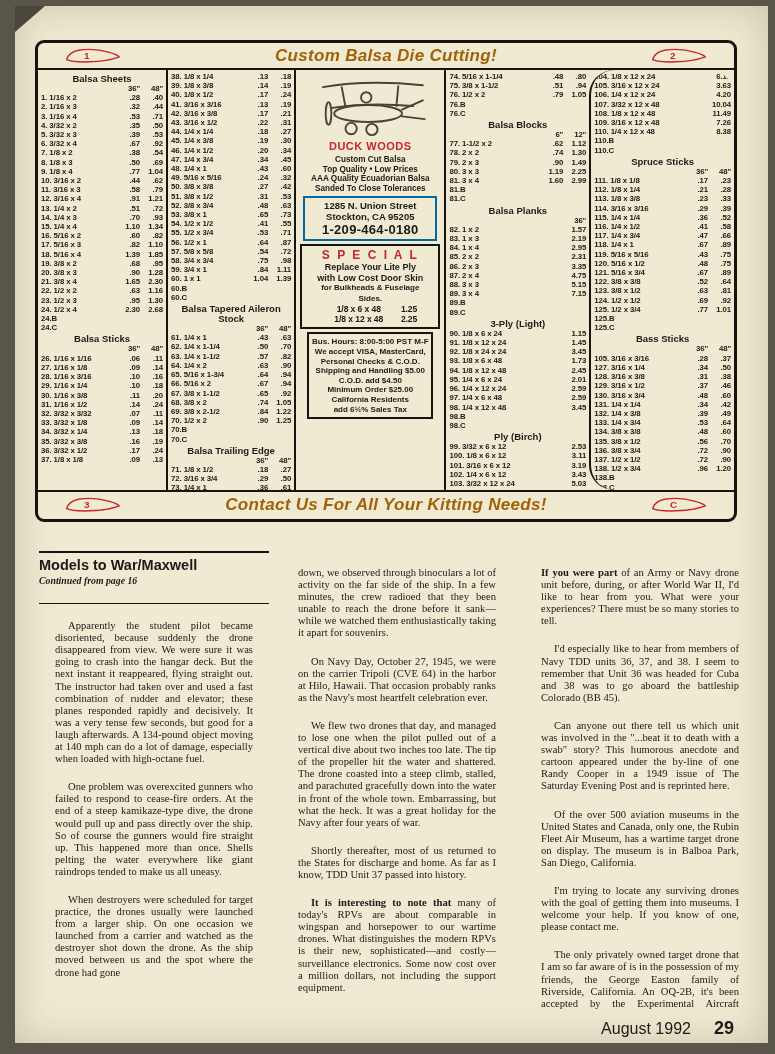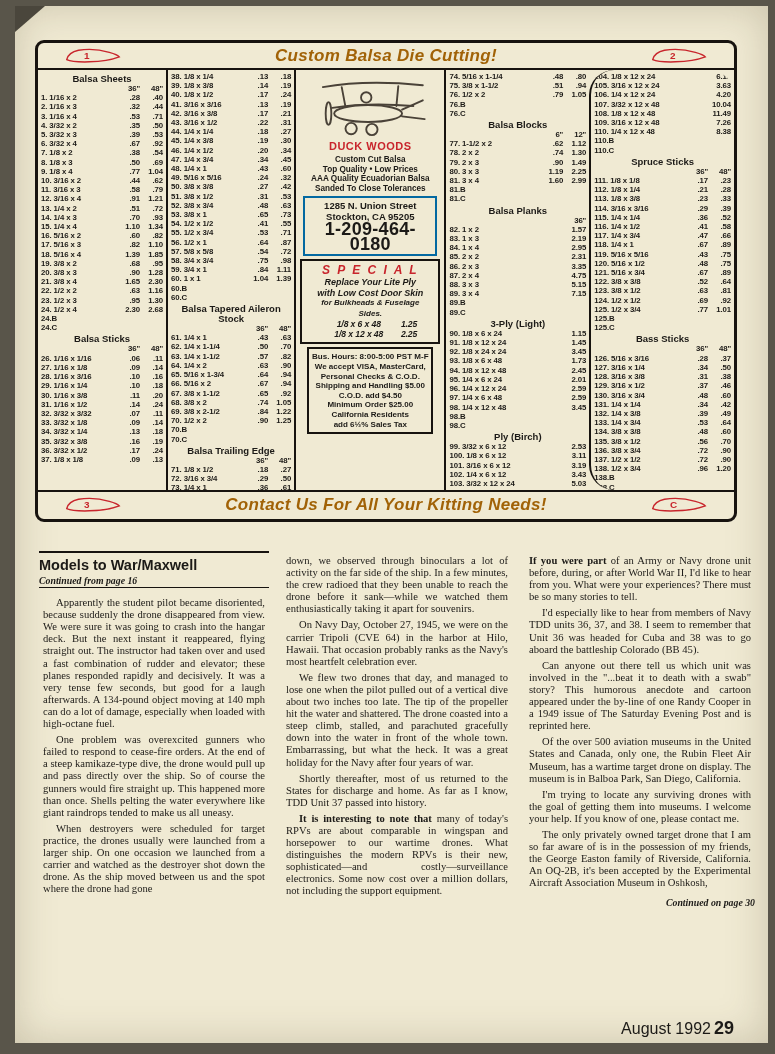--- a/index.html
+++ b/index.html
@@ -42,46 +42,46 @@
   .row .lbl{flex:1;white-space:nowrap;overflow:hidden;}
   .row .pr{width:23px;text-align:right;white-space:nowrap;}
   .row.hdr .pr{text-align:right;}
   
   .cc{text-align:center;}
   .plane svg{display:block;margin:0 auto;}
   .brand{color:#c8252c;font-weight:bold;font-size:11px;letter-spacing:.5px;line-height:17px;}
   .tag{font-weight:bold;font-size:8.2px;line-height:9.6px;}
   .addr-box{border:2px solid #0369a1;margin:3px 4px;padding:2px 1px;}
   .addr{font-weight:bold;font-size:9.5px;line-height:11px;}
-  .phone{font-weight:bold;font-size:18px;line-height:15px;letter-spacing:.3px;}
-  .special-box{border:2px solid #17130f;margin:3px 1px;padding:2px 8px 3px;font-style:italic;}
+  .phone{font-weight:bold;font-size:13px;line-height:15px;letter-spacing:.3px;}
+  .special-box{border:2px solid #17130f;margin:3px 1px;padding:2px 8px 3px;}
   .special-title{color:#c8252c;font-weight:bold;font-size:12px;letter-spacing:2px;line-height:14px;}
   .sp-line{font-weight:bold;font-size:9px;line-height:10.5px;}
   .sp-line.sm{font-size:8px;}
   .sp-rows .row{width:78%;margin:0 auto;font-size:8.6px;line-height:10px;}
   .terms-box{border:2px solid #17130f;margin:3px 8px;padding:3px 1px;}
   .line{font-weight:bold;font-size:8px;line-height:9.6px;text-align:center;}
   
   .article{
     position:absolute;left:24px;top:545px;width:716px;height:458px;
     display:flex;gap:13px;font-family:"Liberation Serif",serif;overflow:hidden;
   }
   .art-col{flex:1;font-size:10.6px;line-height:12.1px;text-align:justify;overflow:hidden;}
-  .art-col p{margin:4px;text-indent:13px;}
+  .art-col p{margin:16px;text-indent:13px;}
   .art-col p.noindent{text-indent:0;}
   .art-head{
     border-top:2.5px solid #17130f;border-bottom:1.5px solid #17130f;
-    padding:4px 0 0;margin-bottom:9px;font-family:"Liberation Sans",sans-serif;
+    padding:4px 0 16px;margin-bottom:9px;font-family:"Liberation Sans",sans-serif;
   }
   .art-title{font-size:14.5px;font-weight:bold;margin:0;line-height:16px;}
   .cont-from{font-style:italic;font-weight:bold;font-size:9.8px;margin-top:2px;font-family:"Liberation Serif",serif;}
   .cont-on{font-style:italic;font-weight:bold;text-align:right;font-size:9.8px;margin-top:8px;}
   
   .footer{
-    position:absolute;right:34px;top:1012px;display:flex;align-items:baseline;gap:3px;
+    position:absolute;right:34px;top:1012px;display:flex;align-items:baseline;gap:23px;
   }
   .footer-date{font-size:16px;font-family:"Liberation Sans",sans-serif;}
   .footer-page{font-size:18px;font-weight:bold;font-family:"Liberation Sans",sans-serif;}
 </style>
 </head>
 <body>
 
 <div class="page">
   <div class="corner-fold"></div>
 
@@ -879,21 +879,21 @@
             </div>
           </div>
         <div>
             <div class="sec-title">Bass Sticks</div>
             <div class="row hdr">
               <span class="lbl"></span>
               <span class="pr">36"</span>
               <span class="pr">48"</span>
             </div>
             <div class="row">
-              <span class="lbl">126. 5/16 x 3/16</span>
+              <span class="lbl">105. 3/16 x 3/16</span>
               <span class="pr">.28</span>
               <span class="pr">.37</span>
             </div>
             <div class="row">
               <span class="lbl">127. 3/16 x 1/4</span>
               <span class="pr">.34</span>
               <span class="pr">.50</span>
             </div>
             <div class="row">
               <span class="lbl">128. 3/16 x 3/8</span>

